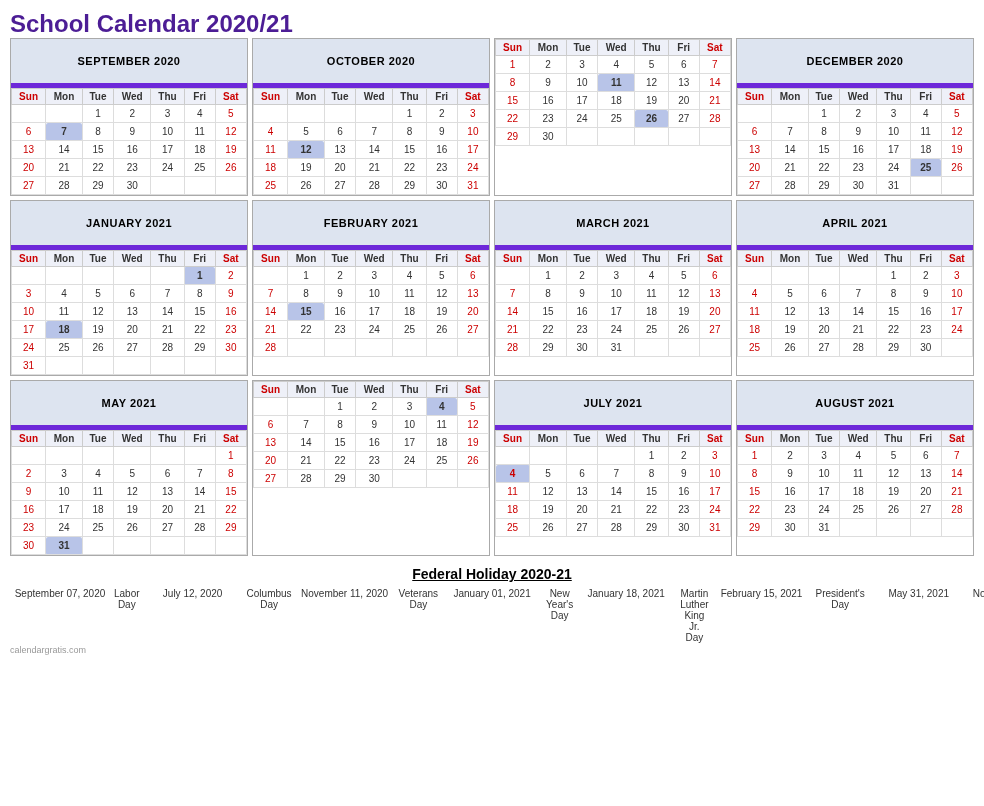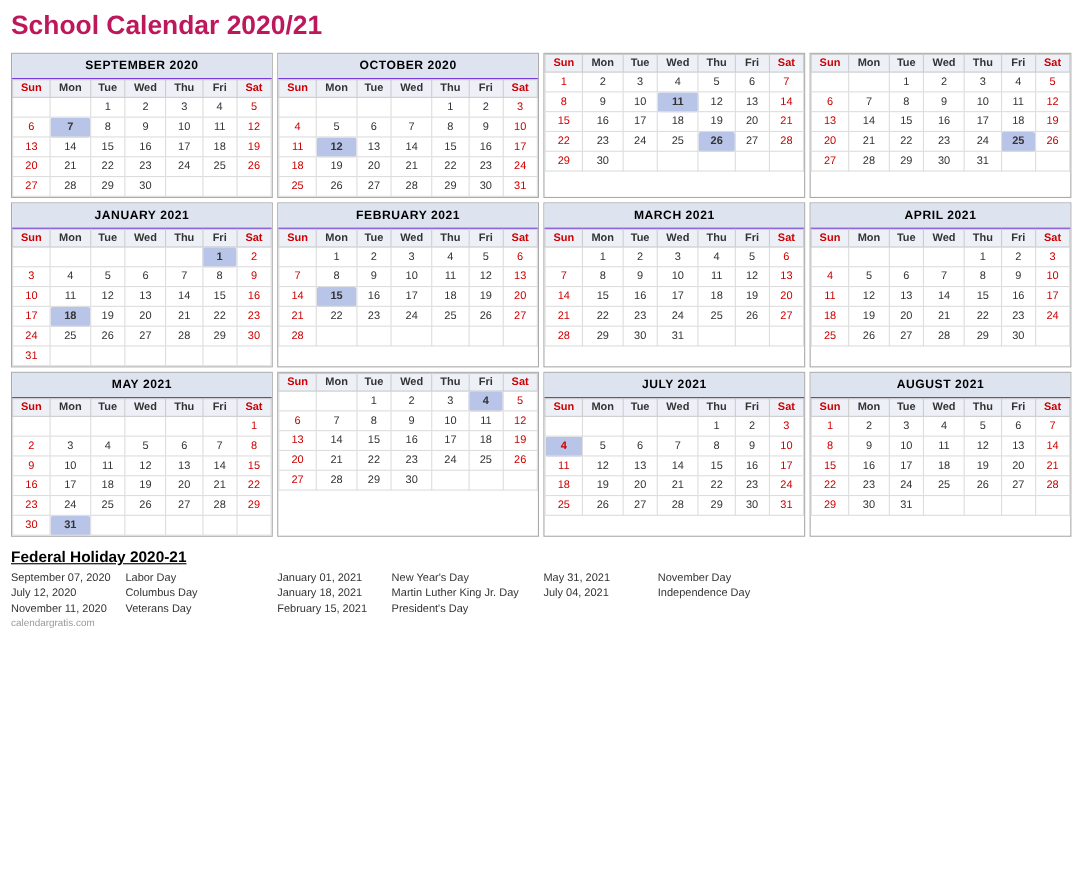--- a/index.html
+++ b/index.html
@@ -1,30 +1,30 @@
 <!DOCTYPE html>
 <html><head>
   <meta charset="utf-8">
   <style>
     * { box-sizing: border-box; margin: 0; padding: 0; }
     body { font-family: Arial, sans-serif; background: #fff; padding: 10px; font-size: 11px; }
-    h1 { font-size: 24px; font-weight: bold; margin-bottom: 10px; color: #be185d; }
+    h1 { font-size: 24px; font-weight: bold; color: #4c1d95; }
     .calendars-grid { display: grid; grid-template-columns: repeat(4, 1fr); gap: 4px; margin-bottom: 10px; }
     .month-cal { border: 1px solid #aaa; }
-    .month-title { background: #dde4f0; text-align: center; font-weight: bold; font-size: 11px; padding: 5px 2px; letter-spacing: 0.5px; border-bottom: 1px solid #6d28d9; }
+    .month-title { background: #dde4f0; text-align: center; font-weight: bold; font-size: 11px; padding: 16px 2px; letter-spacing: 0.5px; border-bottom: 5px solid #6d28d9; }
     .cal-table { width: 100%; border-collapse: collapse; }
     .cal-table th { background: #eef0f8; text-align: center; font-size: 10px; font-weight: bold; padding: 2px 1px; border: 1px solid #ccc; color: #333; }
     .cal-table td { text-align: center; font-size: 10px; padding: 2px 1px; border: 1px solid #ddd; min-width: 20px; height: 18px; color: #333; }
     .cal-table th.sun, .cal-table td.sun { color: #cc0000; }
     .cal-table th.sat, .cal-table td.sat { color: #cc0000; }
     .highlight-blue { background: #b8c4e8; font-weight: bold; border-radius: 2px; }
-    .holiday-list { margin-top: 8px; }
+    .holiday-list { margin-top: 8px; text-align: center; }
     .holiday-header { font-size: 14px; font-weight: bold; text-decoration: underline; margin-bottom: 6px; }
     .holiday-columns { display: grid; grid-template-columns: repeat(4, 1fr); gap: 4px; }
-    .holiday-col { display: flex; flex-direction: column; gap: 3px; }
+    .holiday-col { display: flex; flex-direction: row; gap: 3px; }
     .holiday-item { display: flex; gap: 4px; }
     .holiday-date { min-width: 100px; font-size: 10px; color: #333; }
     .holiday-name { font-size: 10px; color: #333; }
     .watermark { text-align: left; font-size: 9px; color: #999; margin-top: 2px; }
   </style>
 </head>
 <body>
 
 <h1>School Calendar 2020/21</h1>
 
@@ -211,20 +211,21 @@
             <td></td>
             <td></td>
             <td></td>
             <td></td>
             <td class="sat"></td>
           </tr>
         </tbody>
       </table>
     </div>
     <div class="month-cal">
+      <div class="month-title">DECEMBER 2020</div>
       <table class="cal-table">
         <thead>
           <tr>
             <th class="sun">Sun</th>
             <th>Mon</th>
             <th>Tue</th>
             <th>Wed</th>
             <th>Thu</th>
             <th>Fri</th>
             <th class="sat">Sat</th>

